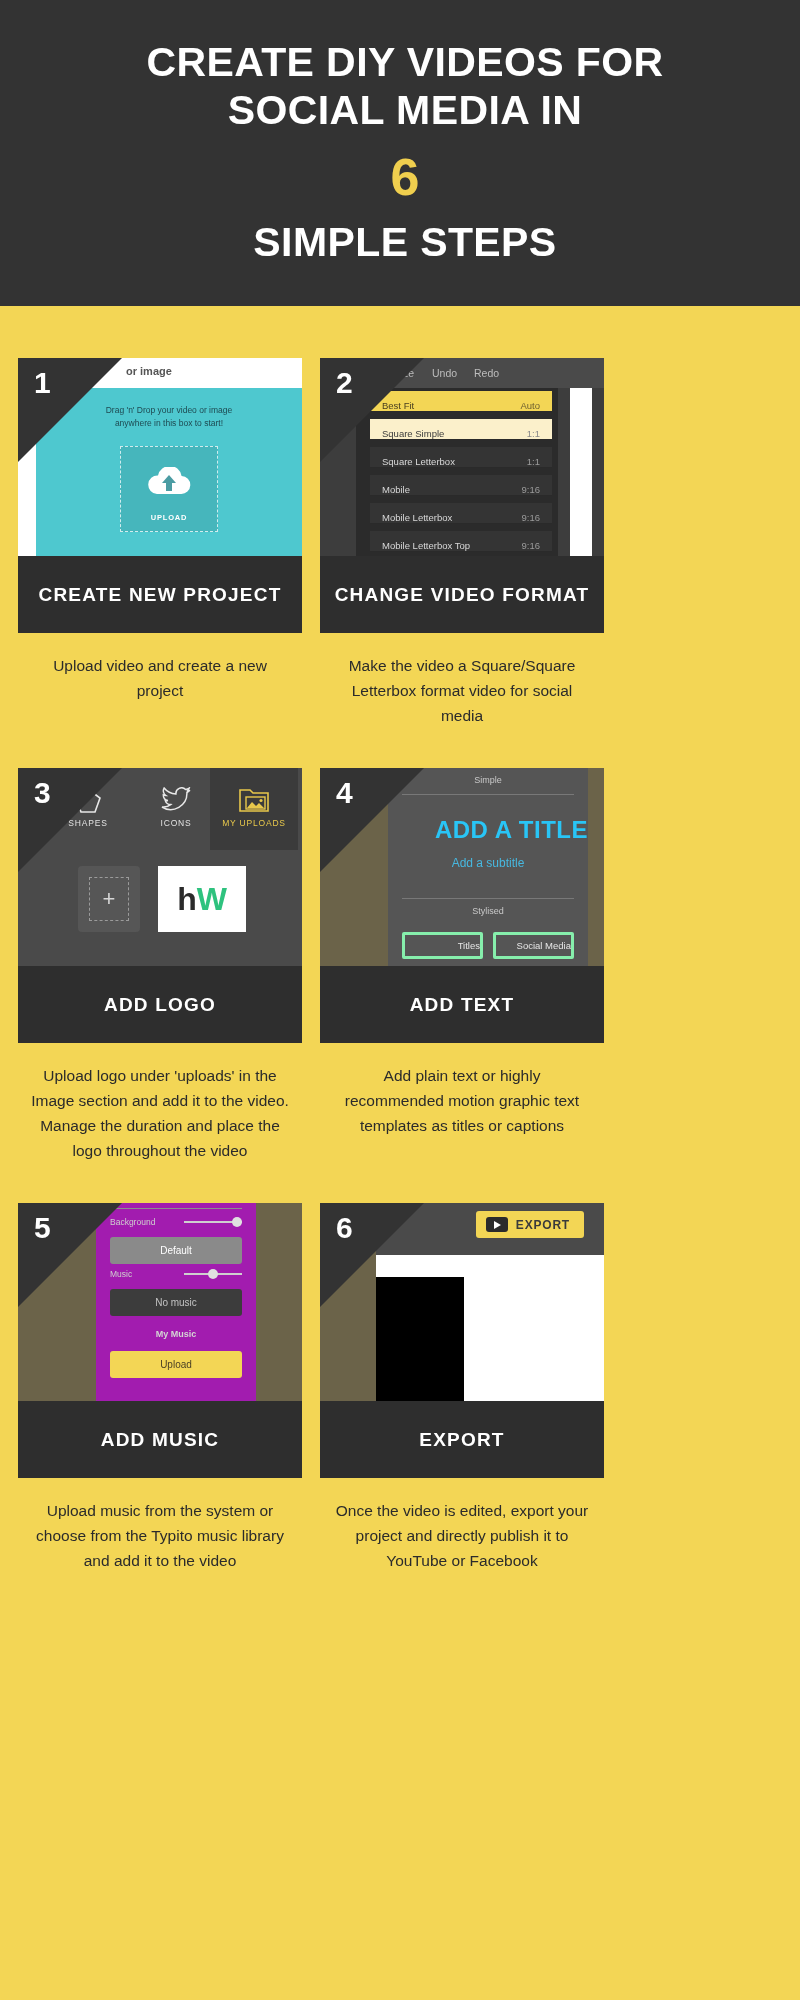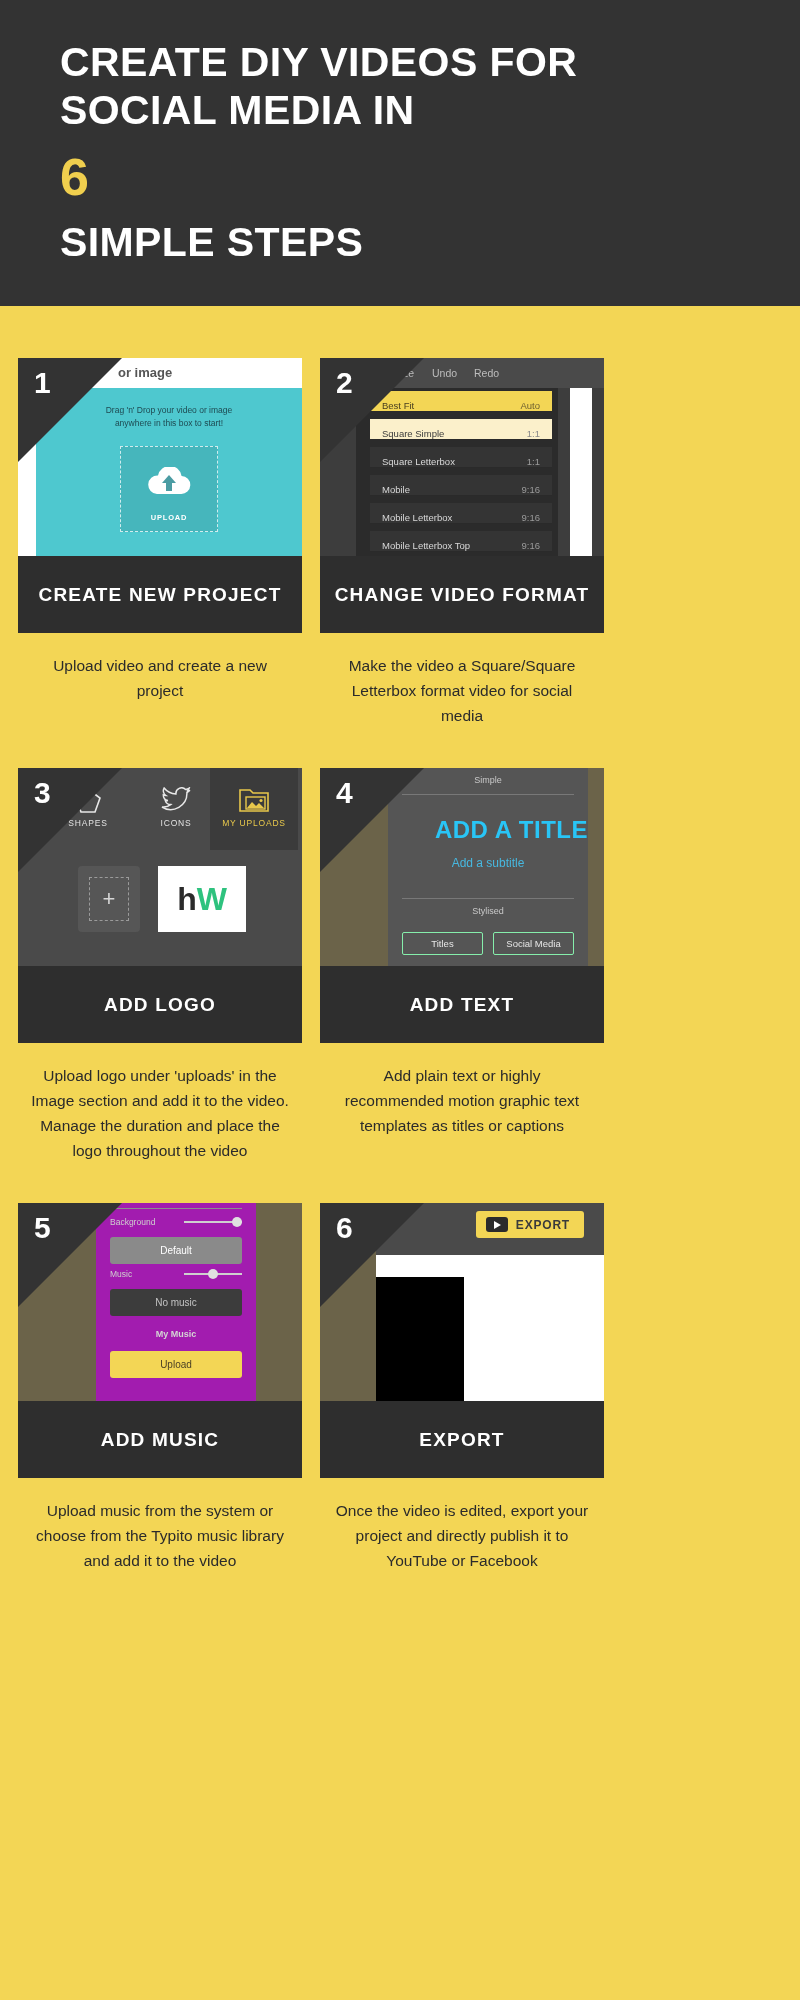--- a/index.html
+++ b/index.html
@@ -10,21 +10,21 @@
     width: 800px;
     height: 2000px;
     overflow: hidden;
   }
 
   
   .header {
     background: #333333;
     height: 306px;
     padding: 38px 50px 0 60px;
-    text-align: left;
+    text-align: center;
     color: #ffffff;
   }
   .header h1 {
     font-size: 41px;
     line-height: 48px;
     font-weight: bold;
     letter-spacing: 0.4px;
     text-transform: uppercase;
   }
   .header .bignum {
@@ -99,22 +99,22 @@
   }
   .row-gap { height: 40px; width: 100%; }
 
   
   .s1 { background: #ffffff; }
   .s1 .topbar {
     position: absolute; left: 0; top: 0; right: 0; height: 30px;
     background: #ffffff;
   }
   .s1 .topbar span {
-    position: absolute; left: 100px; top: 7px;
-    font-size: 13px; color: #555; font-weight: bold;
+    position: absolute; left: 108px; top: 7px;
+    font-size: 11px; color: #555; font-weight: bold;
   }
   .s1 .teal {
     position: absolute; left: 18px; top: 30px; right: 0; bottom: 0;
     background: #4ec8cf;
   }
   .s1 .hint {
     position: absolute; left: 0; right: 0; top: 16px;
     text-align: center; color: #1e4a52; font-size: 8.5px; line-height: 13px;
   }
   .s1 .dropbox {
@@ -223,22 +223,22 @@
   .s4 .subtitle {
     position: absolute; left: 0; right: 0; top: 88px; text-align: center;
     color: #47b8e0; font-size: 12px;
   }
   .s4 .sub2 {
     position: absolute; left: 0; right: 0; top: 138px; text-align: center;
     color: #c9c9c9; font-size: 9px;
   }
   .s4 .btns { position: absolute; left: 14px; right: 14px; top: 164px; display: flex; gap: 10px; }
   .s4 .btn {
-    flex: 1; text-align: center; color: #e6e6e6; font-size: 9.5px;
-    border: 1px solid #86efac; border-radius: 2px; padding: 5px 0;
+    flex: 1; text-align: right; color: #e6e6e6; font-size: 9.5px;
+    border: 3px solid #86efac; border-radius: 2px; padding: 5px 0;
   }
 
   
   .s5 { background: #6b6349; }
   .s5 .panel {
     position: absolute; left: 78px; top: 0; right: 46px; bottom: 0;
     background: #a21caf;
   }
   .s5 .hrtop { position: absolute; left: 14px; right: 14px; top: 5px; height: 1px; background: #8e8e8e; }
   .s5 .lbl { position: absolute; left: 14px; color: #cfcfcf; font-size: 8.5px; }

